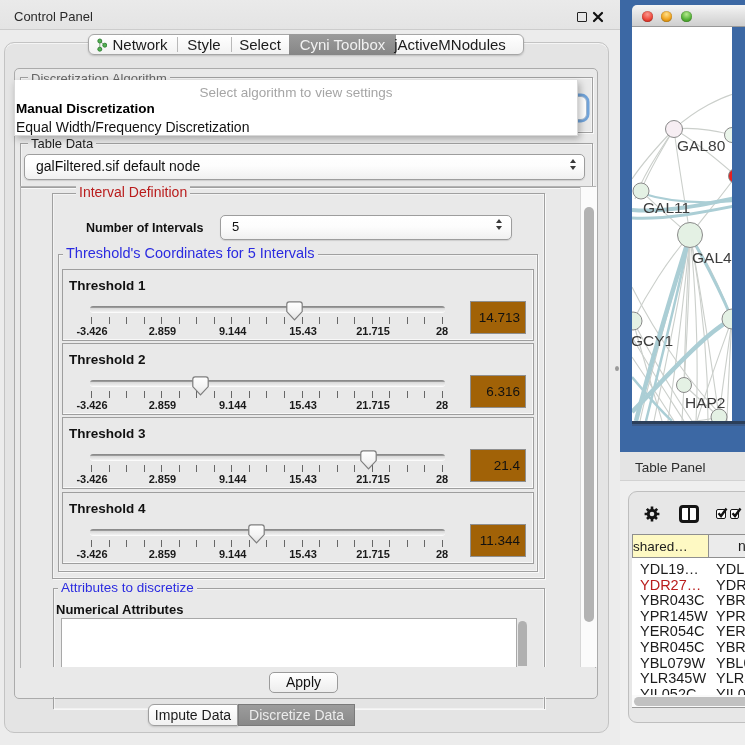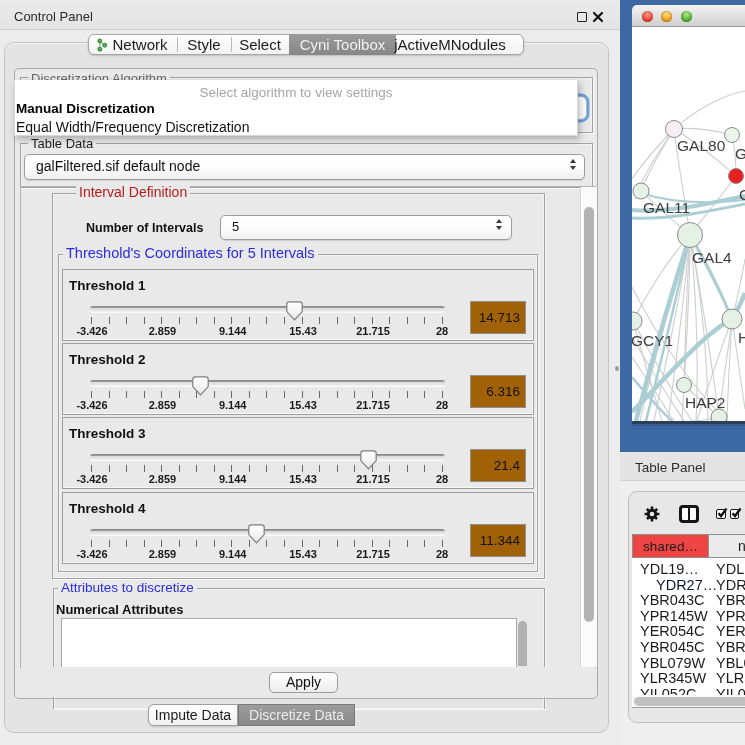--- a/index.html
+++ b/index.html
@@ -206,21 +206,21 @@
   <div class="ab" style="left:16px;top:101px;font-size:13.5px;font-weight:bold;color:#000;">Manual Discretization</div>
   <div class="ab" style="left:16px;top:119px;font-size:14px;color:#111;">Equal Width/Frequency Discretization</div>
 
   <div class="ab" style="left:615px;top:366px;width:4px;height:5px;border-radius:50%;background:#9a9a9a;"></div>
 
   <div class="ab" style="left:620px;top:0;width:125px;height:452px;background:#3c68a4;"></div>
   <div class="ab" style="left:632px;top:5px;width:113px;height:22px;background:linear-gradient(180deg,#f5f5f5 0%,#e3e3e3 45%,#cfcfcf 100%);border-radius:5px 0 0 0;border-bottom:1px solid #9a9a9a;box-sizing:border-box;"></div>
   <div class="ab" style="left:641.5px;top:10.5px;width:11px;height:11px;border-radius:50%;background:radial-gradient(circle at 50% 30%,#f9988f 0%,#ee4a3e 55%,#a81005 100%);box-shadow:inset 0 0 1px rgba(0,0,0,.5);"></div>
   <div class="ab" style="left:661.0px;top:10.5px;width:11px;height:11px;border-radius:50%;background:radial-gradient(circle at 50% 30%,#ffe08a 0%,#f0a41f 55%,#a86e00 100%);box-shadow:inset 0 0 1px rgba(0,0,0,.5);"></div>
   <div class="ab" style="left:680.5px;top:10.5px;width:11px;height:11px;border-radius:50%;background:radial-gradient(circle at 50% 30%,#b6e98e 0%,#58b43b 55%,#2e7d13 100%);box-shadow:inset 0 0 1px rgba(0,0,0,.5);"></div>
-  <div class="ab" style="left:632px;top:27px;width:113px;height:394px;background:#ffffff;overflow:hidden;">
+  <div class="ab" style="left:632px;top:27px;width:100px;height:394px;background:#ffffff;overflow:hidden;">
 <svg width="113" height="394" viewBox="0 0 113 394">
  <g fill="none" stroke="#cbcfcb" stroke-width="1.1">
   <path d="M113 64 C 90 68, 62 84, 42 102"></path>
   <path d="M42 102 C 62 100, 82 103, 100 108"></path>
   <path d="M42 102 C 65 115, 88 135, 104 149"></path>
   <path d="M42 102 C 30 122, 16 145, 9 164"></path>
   <path d="M42 102 C 25 128, 10 150, 3 172"></path>
   <path d="M42 102 C 46 135, 53 175, 58 208"></path>
   <path d="M100 108 C 103 121, 104 135, 104 149"></path>
   <path d="M9 164 C 24 178, 42 195, 58 208"></path>
@@ -304,27 +304,27 @@
   <div class="ab" style="left:687.7px;top:507px;width:2.8px;height:14px;background:#141414;"></div>
   <div class="ab" style="left:716px;top:509px;width:9.5px;height:9.5px;border:1.8px solid #141414;border-radius:2px;box-sizing:border-box;background:#fdfdfd;"></div>
   <svg class="ab" style="left:716px;top:505px;" width="13" height="14" viewBox="0 0 13 14">
       <path d="M2.5 8.2 L5 11 L10.5 3.5" stroke="#141414" stroke-width="2.4" fill="none"></path>
     </svg>
   <div class="ab" style="left:729.5px;top:509px;width:9.5px;height:9.5px;border:1.8px solid #141414;border-radius:2px;box-sizing:border-box;background:#fdfdfd;"></div>
   <svg class="ab" style="left:729.5px;top:505px;" width="13" height="14" viewBox="0 0 13 14">
       <path d="M2.5 8.2 L5 11 L10.5 3.5" stroke="#141414" stroke-width="2.4" fill="none"></path>
     </svg>
   <div class="ab" style="left:632px;top:534px;width:113px;height:24px;border-top:1px solid #8f8f8f;border-bottom:1px solid #8f8f8f;border-left:1px solid #8f8f8f;box-sizing:border-box;overflow:hidden;">
-      <div style="position:absolute;left:0;top:0;width:76px;height:24px;background:#ef4444;border-right:1px solid #8f8f8f;box-sizing:border-box;text-align:center;line-height:23px;font-size:13.5px;color:#1c1c1c;">shared…</div>
+      <div style="position:absolute;left:0;top:0;width:76px;height:24px;background:#fef9c3;border-right:1px solid #8f8f8f;box-sizing:border-box;text-align:left;line-height:23px;font-size:13.5px;color:#1c1c1c;">shared…</div>
       <div style="position:absolute;left:76px;top:0;width:40px;height:24px;background:#ebebeb;line-height:23px;font-size:14px;color:#1c1c1c;padding-left:29px;">name</div>
     </div>
   <div class="ab" style="left:632px;top:558px;width:113px;height:137px;background:#ffffff;overflow:hidden;">
       <div style="position:absolute;left:8px;top:3.2px;font-size:14.5px;color:#1c1c1c;white-space:nowrap;">YDL19…</div>
       <div style="position:absolute;left:84px;top:3.2px;font-size:14.5px;color:#1c1c1c;white-space:nowrap;">YDL19</div>
-      <div style="position:absolute;left:8px;top:18.8px;font-size:14.5px;color:#0f172a;white-space:nowrap;margin-left:16px;">YDR27…</div>
+      <div style="position:absolute;left:8px;top:18.8px;font-size:14.5px;color:#b91c1c;white-space:nowrap;">YDR27…</div>
       <div style="position:absolute;left:84px;top:18.8px;font-size:14.5px;color:#1c1c1c;white-space:nowrap;">YDR27</div>
       <div style="position:absolute;left:8px;top:34.3px;font-size:14.5px;color:#1c1c1c;white-space:nowrap;">YBR043C</div>
       <div style="position:absolute;left:84px;top:34.3px;font-size:14.5px;color:#1c1c1c;white-space:nowrap;">YBR04</div>
       <div style="position:absolute;left:8px;top:49.8px;font-size:14.5px;color:#1c1c1c;white-space:nowrap;">YPR145W</div>
       <div style="position:absolute;left:84px;top:49.8px;font-size:14.5px;color:#1c1c1c;white-space:nowrap;">YPR14</div>
       <div style="position:absolute;left:8px;top:65.4px;font-size:14.5px;color:#1c1c1c;white-space:nowrap;">YER054C</div>
       <div style="position:absolute;left:84px;top:65.4px;font-size:14.5px;color:#1c1c1c;white-space:nowrap;">YER05</div>
       <div style="position:absolute;left:8px;top:80.9px;font-size:14.5px;color:#1c1c1c;white-space:nowrap;">YBR045C</div>
       <div style="position:absolute;left:84px;top:80.9px;font-size:14.5px;color:#1c1c1c;white-space:nowrap;">YBR04</div>
       <div style="position:absolute;left:8px;top:96.5px;font-size:14.5px;color:#1c1c1c;white-space:nowrap;">YBL079W</div>

